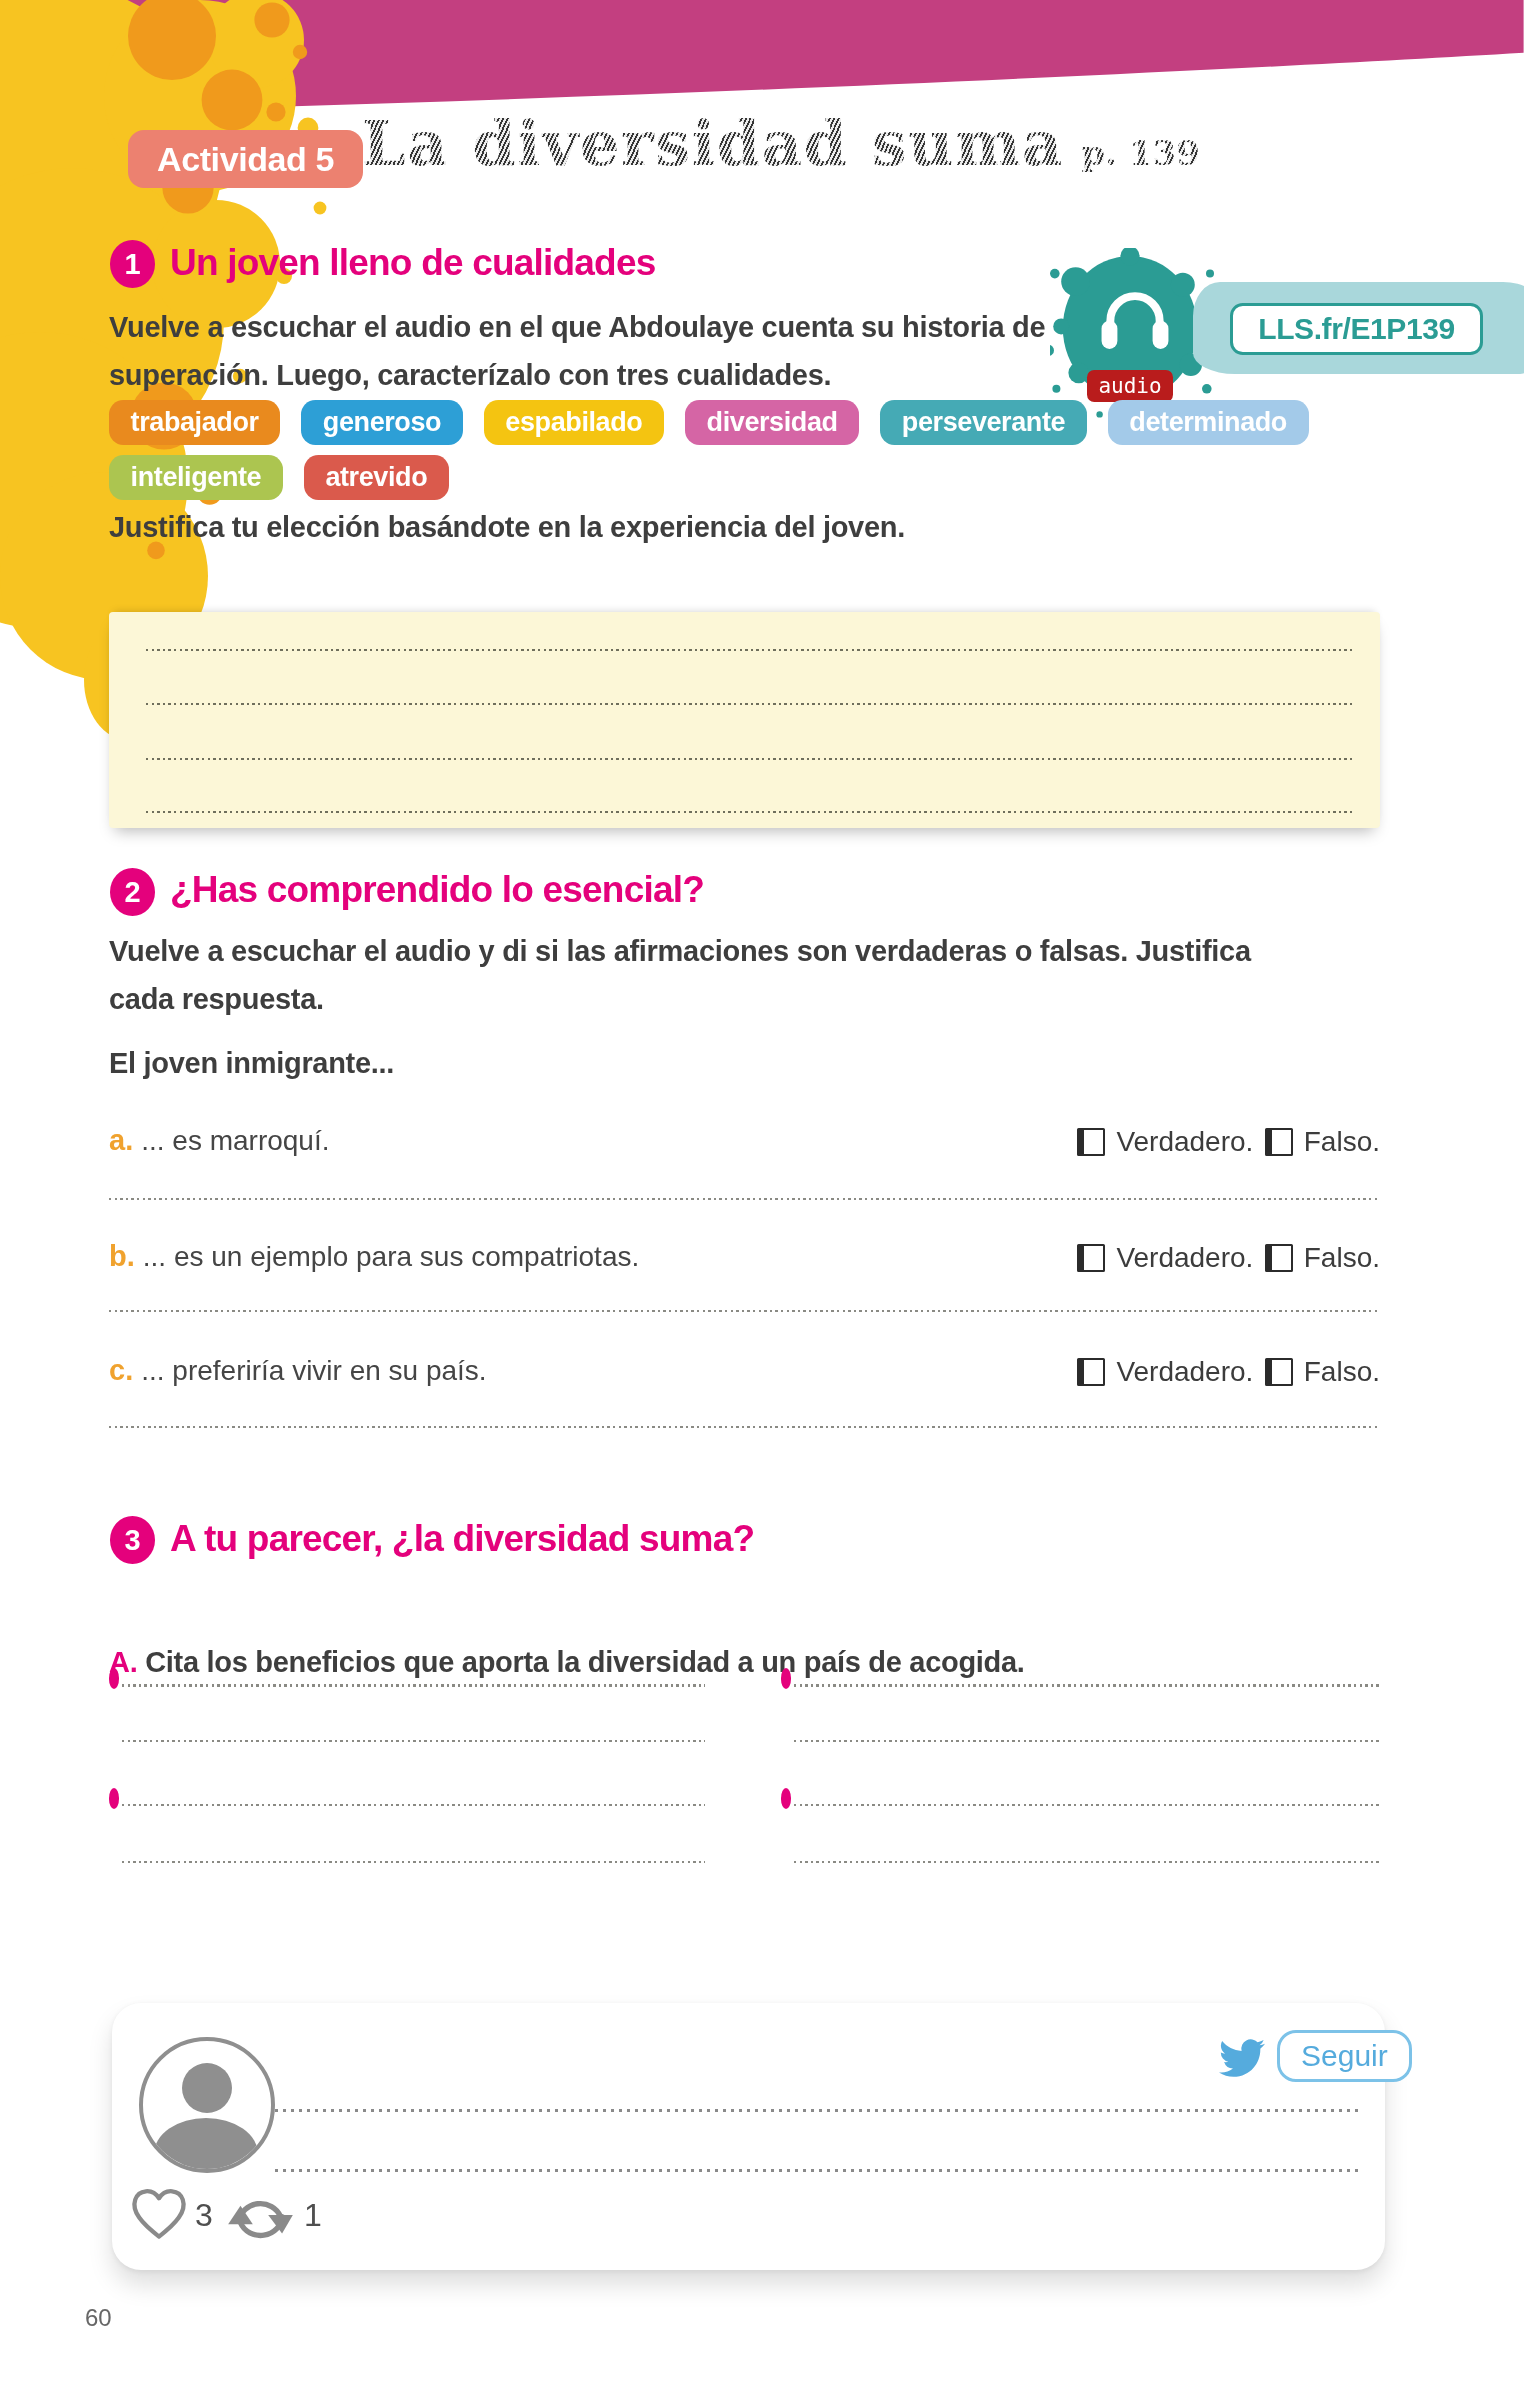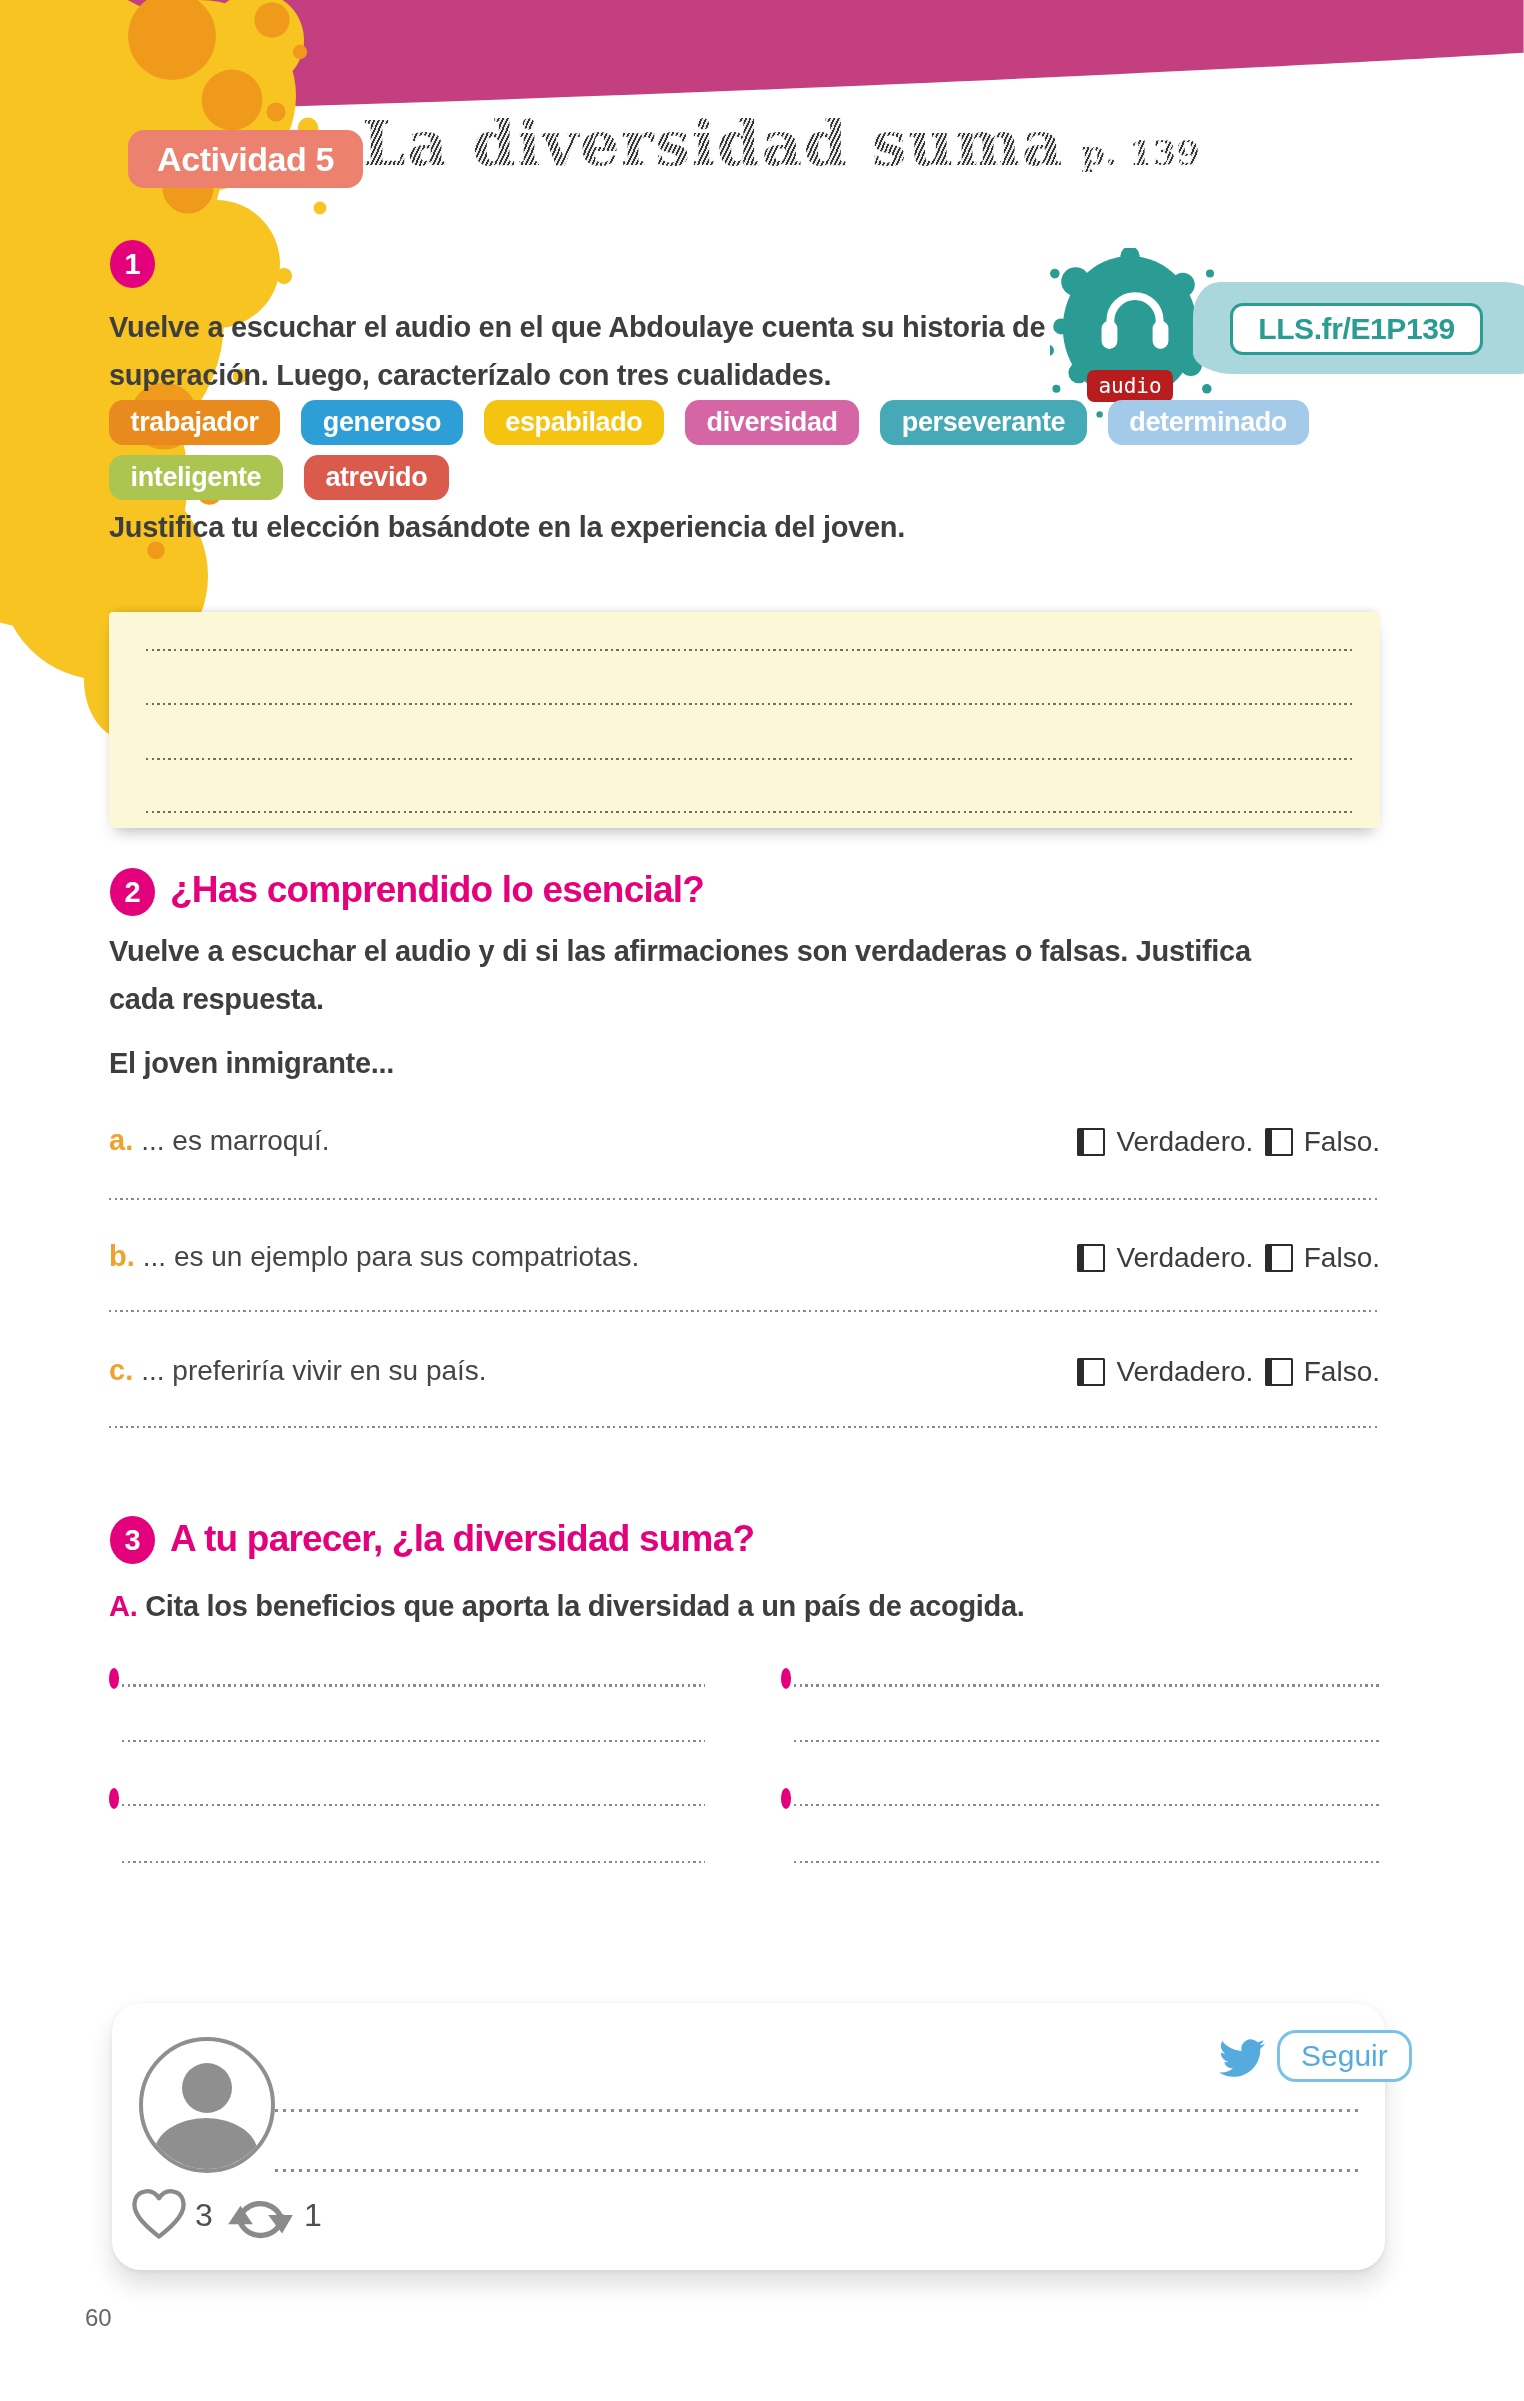--- a/index.html
+++ b/index.html
@@ -161,20 +161,21 @@
       <rect x="70" y="52" width="18" height="32" rx="9" fill="#ffffff"></rect>
     </svg>
     <div class="audio-label">audio</div>
   </div>
 
   <div class="lls-brush">
     <div class="lls-pill">LLS.fr/E1P139</div>
   </div>
 
   <div class="sec-circle" style="left:110px;top:240px;">1</div>
+  <div class="sec-title" style="left:170px;top:242px;">Un joven lleno de cualidades</div>
 
   <div class="intro" style="left:109px;top:303px;width:973px;">Vuelve a escuchar el audio en el que Abdoulaye cuenta su historia de superación. Luego, caracterízalo con tres cualidades.</div>
 
   <div class="chips">
     <span class="chip" style="background: rgb(233, 138, 30);">trabajador</span>
     <span class="chip" style="background: rgb(45, 159, 214);">generoso</span>
     <span class="chip" style="background: rgb(244, 196, 17);">espabilado</span>
     <span class="chip" style="background: rgb(213, 101, 165);">diversidad</span>
     <span class="chip" style="background: rgb(69, 170, 181);">perseverante</span>
     <span class="chip" style="background: rgb(163, 202, 233); text-align: right;">determinado</span>
@@ -226,21 +227,21 @@
       <span>Verdadero.</span>
       <span class="cbox"></span>
       <span>Falso.</span>
     </span>
   </div>
   <div class="ans-dots" style="top:1426px;"></div>
 
   <div class="sec-circle" style="left:110px;top:1516px;">3</div>
   <div class="sec-title" style="left:170px;top:1518px;">A tu parecer, ¿la diversidad suma?</div>
 
-  <div class="boldline" style="top:1590px;left:109px;">
+  <div class="boldline" style="top:1646px;left:109px;">
     <span style="color:#E4017C;">A.</span>
     <span>Cita los beneficios que aporta la diversidad a un país de acogida.</span>
   </div>
 
   <div class="bullets">
 
     <span class="pbullet" style="left:0;top:6.4px;"></span>
     <div class="bline" style="left:12.8px;top:22.4px;width:583px;"></div>
     <div class="bline" style="left:12.8px;top:78px;width:583px;"></div>
     <span class="pbullet" style="left:0;top:126px;"></span>

